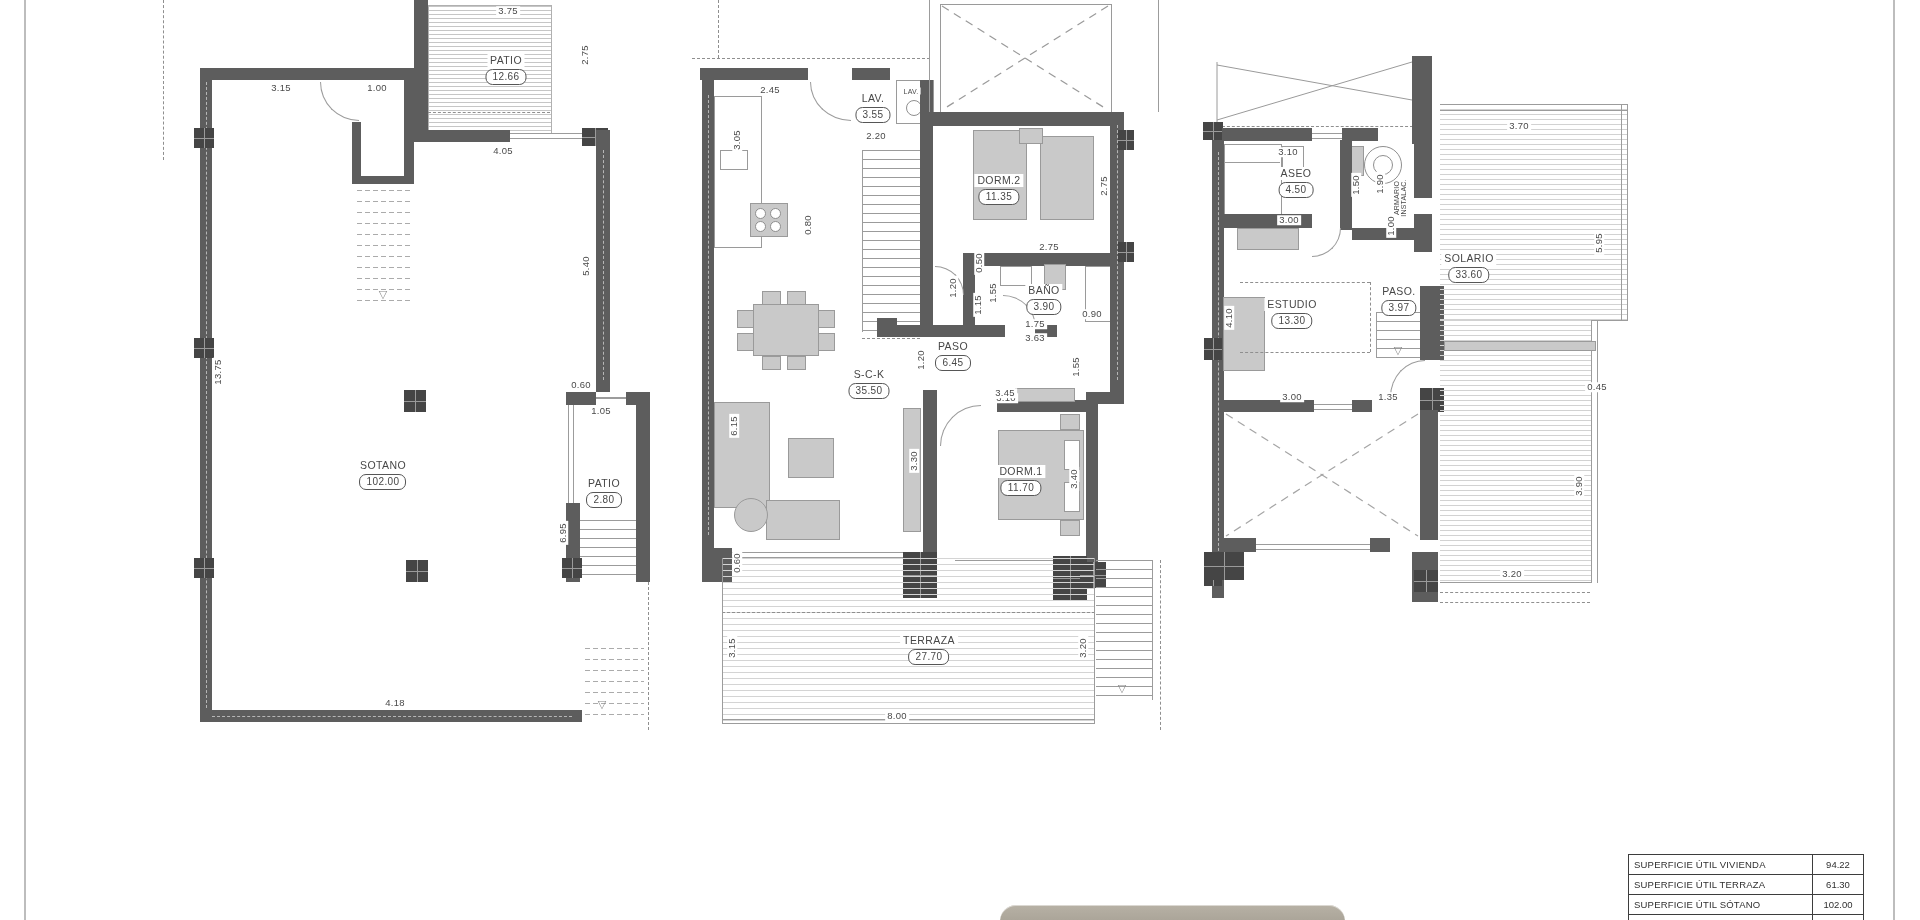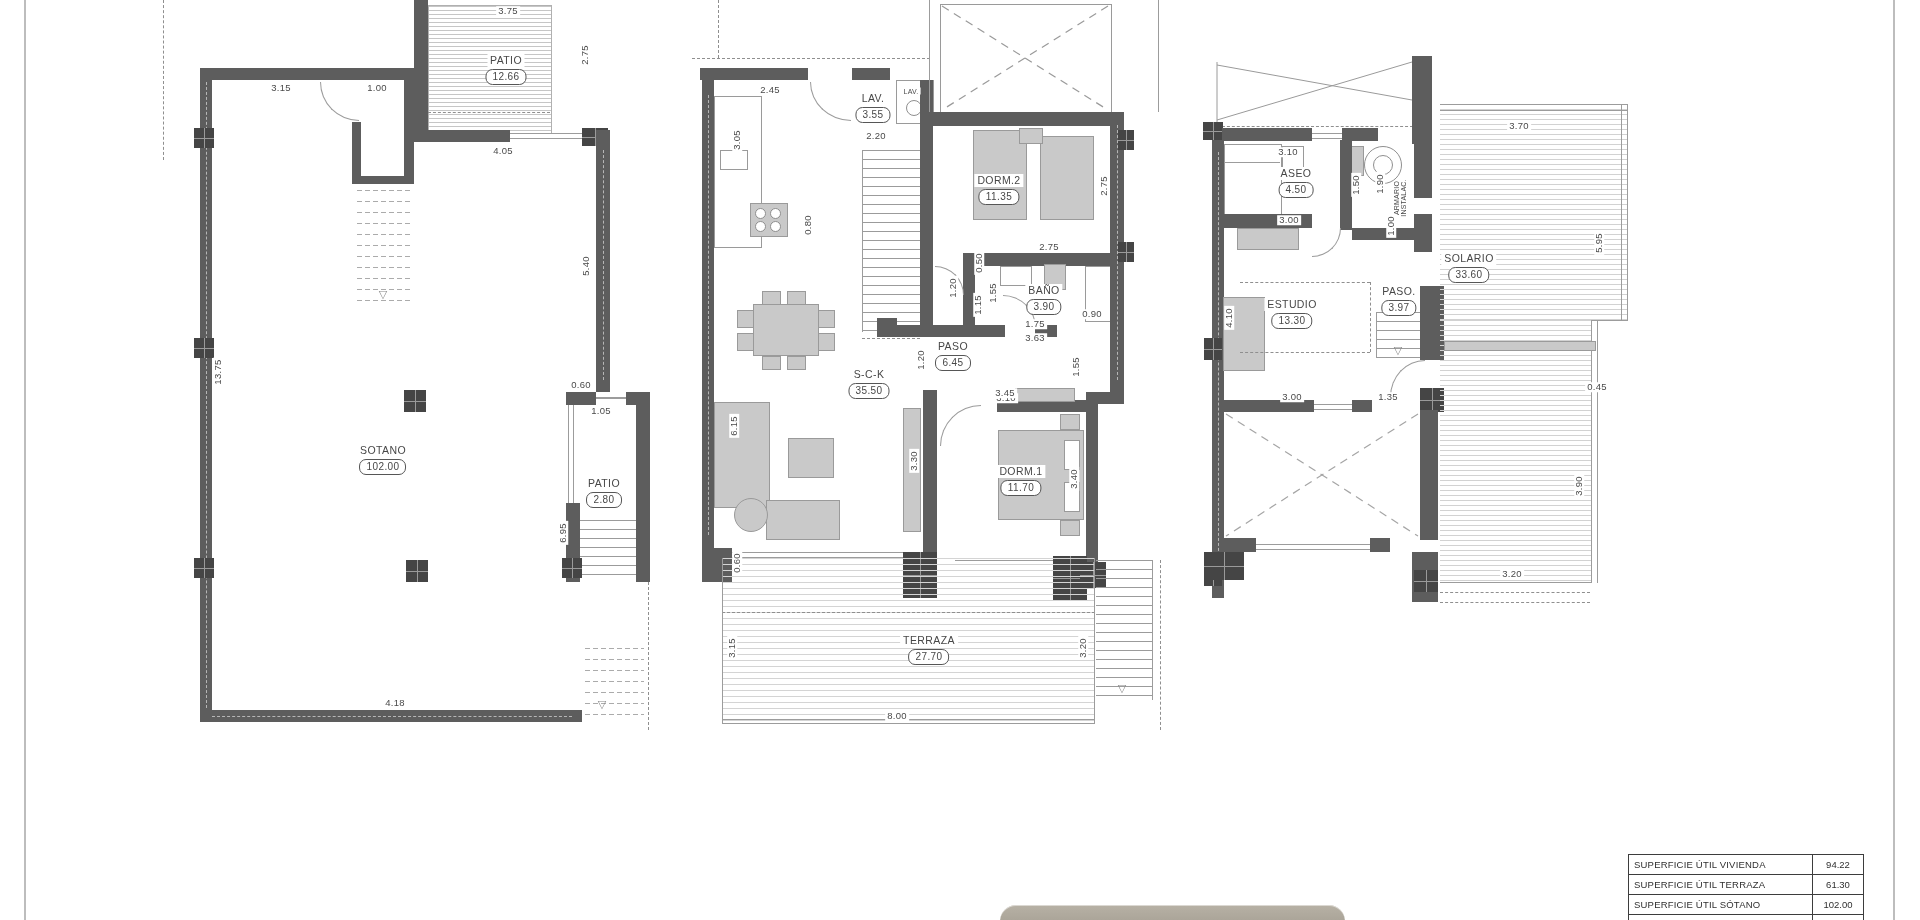--- a/index.html
+++ b/index.html
@@ -100,21 +100,21 @@
     <div class="col" style="left:194px;top:338px;width:20px;height:20px"></div>
     <div class="col" style="left:194px;top:558px;width:20px;height:20px"></div>
     <div class="col" style="left:404px;top:390px;width:22px;height:22px"></div>
     <div class="col" style="left:406px;top:560px;width:22px;height:22px"></div>
     <div class="col" style="left:562px;top:558px;width:20px;height:20px"></div>
 
     <div class="room" style="left:506px;top:54px">
       <span class="nm">PATIO</span>
       <span class="area">12.66</span>
     </div>
-    <div class="room" style="left:383px;top:444px">
+    <div class="room" style="left:383px;top:459px">
       <span class="nm">SOTANO</span>
       <span class="area">102.00</span>
     </div>
     <div class="room" style="left:604px;top:477px">
       <span class="nm">PATIO</span>
       <span class="area">2.80</span>
     </div>
     <span class="dim" style="left:508px;top:11px">3.75</span>
     <span class="dim dimv" style="left:585px;top:55px">2.75</span>
     <span class="dim" style="left:281px;top:88px">3.15</span>

